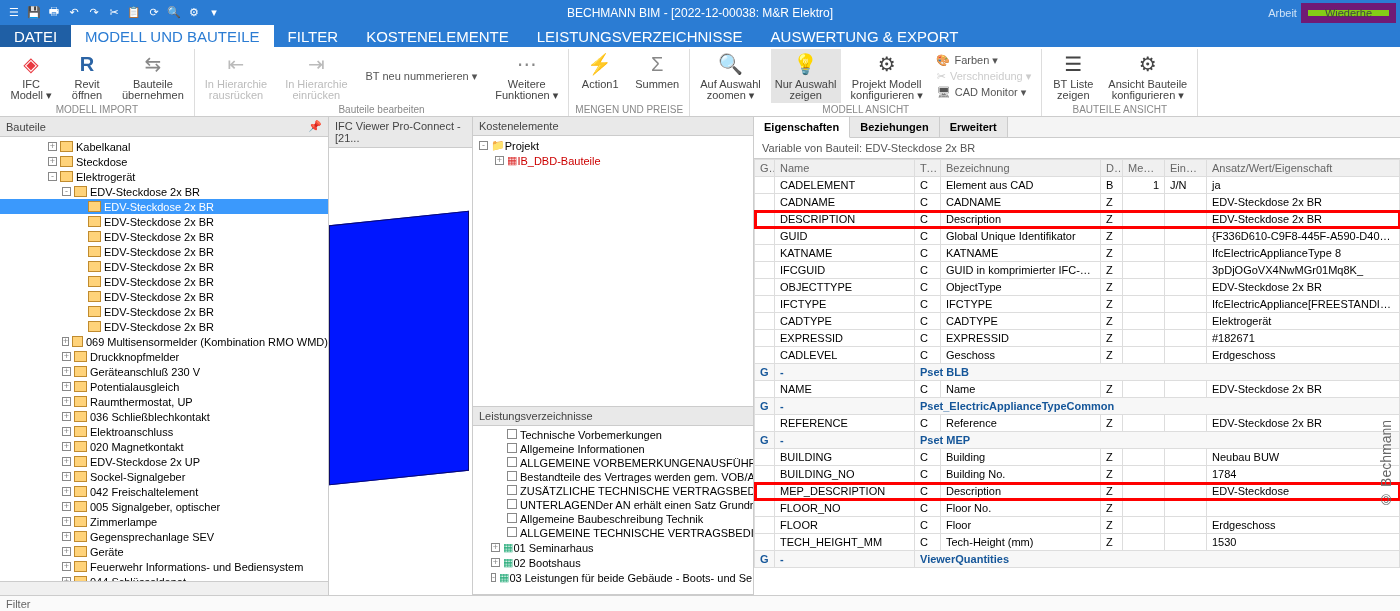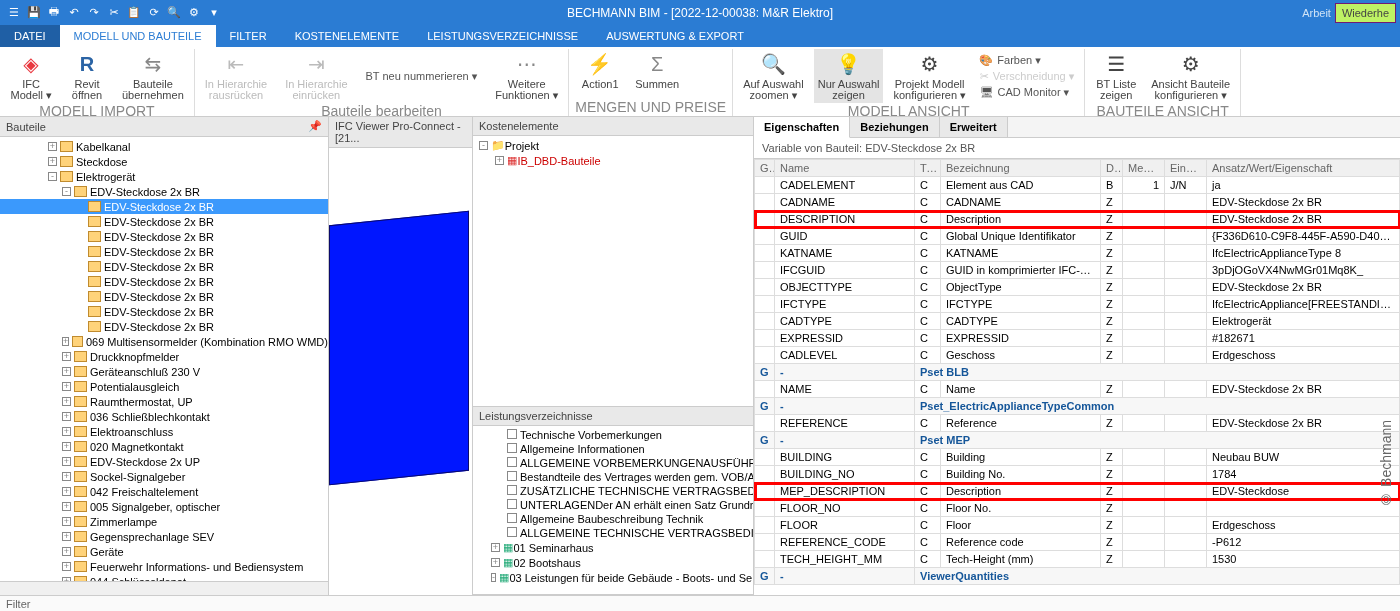--- a/index.html
+++ b/index.html
@@ -2,34 +2,34 @@
 <html><head>
 <meta charset="utf-8">
 <style>
   *{box-sizing:border-box;margin:0;padding:0;font-family:'Segoe UI',Tahoma,sans-serif;font-size:11px;}
   body{width:1400px;height:611px;overflow:hidden;background:#fff;}
   .titlebar{height:25px;background:#2b7cd3;display:flex;align-items:center;color:#fff;position:relative;}
   .qat{display:flex;gap:4px;padding-left:6px;}
   .qat span{width:16px;height:16px;display:flex;align-items:center;justify-content:center;font-size:11px;color:#fff;cursor:pointer;}
   .apptitle{position:absolute;left:50%;transform:translateX(-50%);font-size:12px;}
   .tbar-right{position:absolute;right:4px;display:flex;align-items:center;gap:4px;}
-  .tab-redo{background:#bef264;color:#444;border:1px solid #701a75;padding:2px 6px;height:20px;display:flex;align-items:center;}
+  .tab-redo{background:#84cc16;color:#444;border:7px solid #701a75;padding:2px 17px;height:20px;display:flex;align-items:center;}
   .tabbar{height:22px;background:#2b7cd3;display:flex;align-items:stretch;}
-  .tabbar .tab{padding:0 14px;display:flex;align-items:center;color:#fff;cursor:pointer;font-size:11px;}
+  .tabbar .tab{padding:0 14px;display:flex;align-items:center;color:#fff;cursor:pointer;font-size:15px;}
   .tabbar .tab.active{background:#fff;color:#2b7cd3;}
   .tabbar .filetab{background:#1f5fa5;color:#fff;}
   .ribbon{height:70px;background:#fff;border-bottom:1px solid #ccc;display:flex;padding-top:2px;}
   .rgroup{border-right:1px solid #ddd;padding:0 6px;display:flex;flex-direction:column;justify-content:space-between;}
   .rgroup .items{display:flex;gap:6px;}
   .rbtn{display:flex;flex-direction:column;align-items:center;justify-content:center;min-width:50px;padding:2px 4px;cursor:pointer;color:#444;}
   .rbtn.disabled{color:#bbb;}
   .rbtn .icon{width:26px;height:26px;display:flex;align-items:center;justify-content:center;font-size:20px;margin-bottom:2px;}
   .rbtn span{text-align:center;line-height:11px;white-space:pre;}
   .rbtn.active{background:#e4e4e4;}
-  .grouplabel{text-align:center;color:#888;font-size:14px;padding-bottom:1px;}
+  .grouplabel{text-align:center;color:#888;font-size:10px;padding-bottom:1px;}
   .vstack{display:flex;flex-direction:column;gap:1px;justify-content:center;}
   .smallbtn{display:flex;align-items:center;gap:4px;color:#555;padding:1px 4px;cursor:pointer;}
   .smallbtn.disabled{color:#ccc;}
   .rgroup.bauteile-bearbeiten .items{gap:10px;}
   .content{display:flex;height:478px;}
   .leftcol{width:329px;display:flex;flex-direction:column;border-right:1px solid #ccc;}
   .panelhdr{background:#e9e9e9;border-bottom:1px solid #ccc;padding:3px 6px;color:#444;display:flex;justify-content:space-between;align-items:center;}
   .tree{flex:1;overflow:auto;padding:2px 0;font-size:11px;}
   .tnode{white-space:nowrap;padding:1px 0;display:flex;align-items:center;height:15px;}
   .tnode .tw{display:inline-block;text-align:center;color:#888;border:1px solid #888;width:9px;height:9px;line-height:7px;font-size:9px;margin-right:3px;cursor:pointer;}
@@ -499,30 +499,20 @@
               <td>FLOOR</td>
               <td>C</td>
               <td>Floor</td>
               <td>Z</td>
               <td style="text-align:right"></td>
               <td></td>
               <td>Erdgeschoss</td>
             </tr>
             <tr>
               <td></td>
-              <td>REFERENCE_CODE</td>
-              <td>C</td>
-              <td>Reference code</td>
-              <td>Z</td>
-              <td style="text-align:right"></td>
-              <td></td>
-              <td>-P612</td>
-            </tr>
-            <tr>
-              <td></td>
               <td>TECH_HEIGHT_MM</td>
               <td>C</td>
               <td>Tech-Height (mm)</td>
               <td>Z</td>
               <td style="text-align:right"></td>
               <td></td>
               <td>1530</td>
             </tr>
             <tr class="grouprow">
               <td>G</td>

